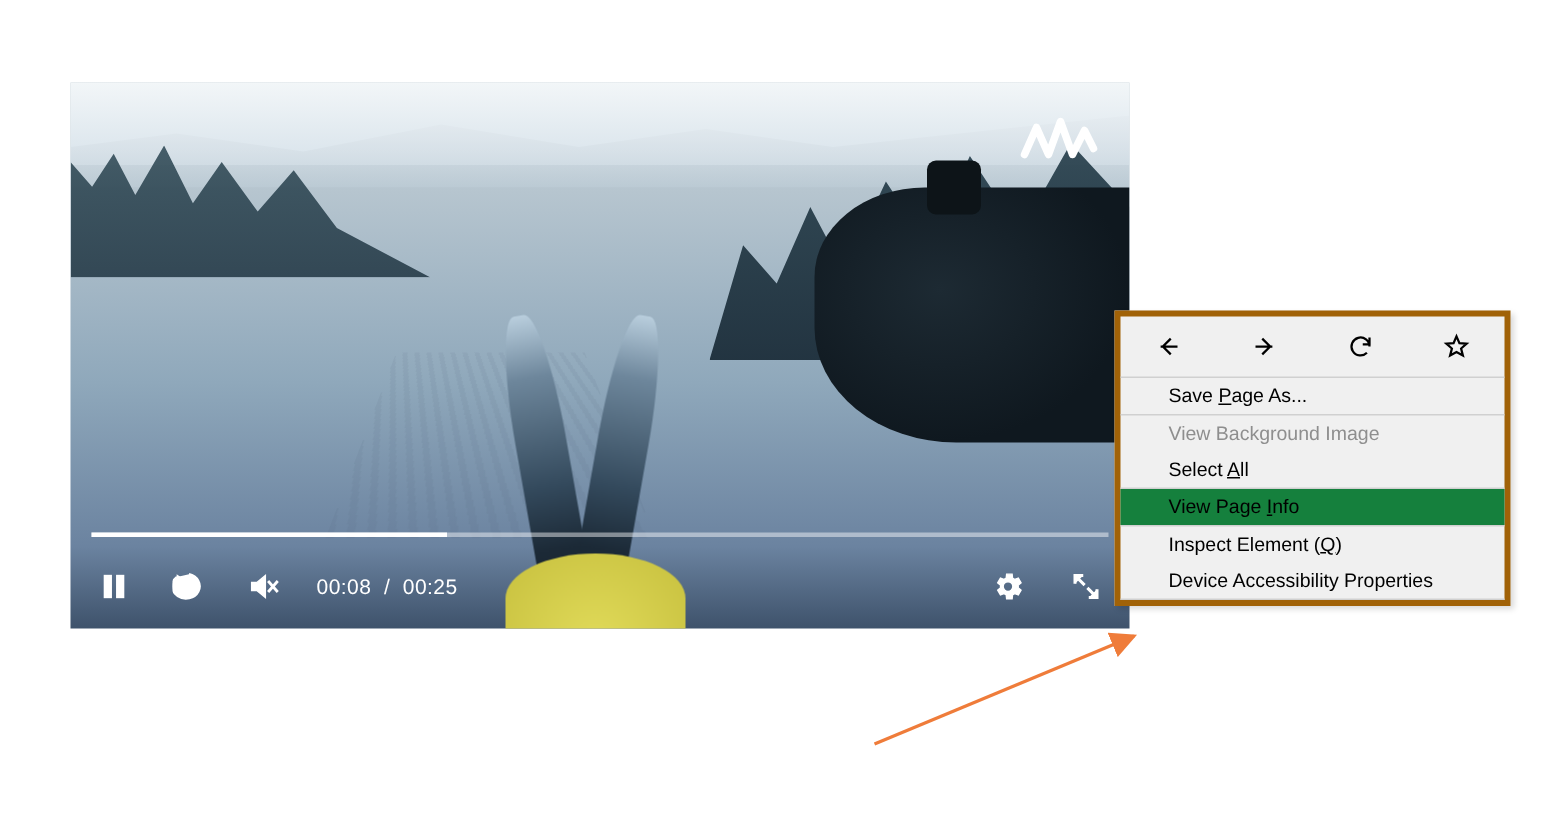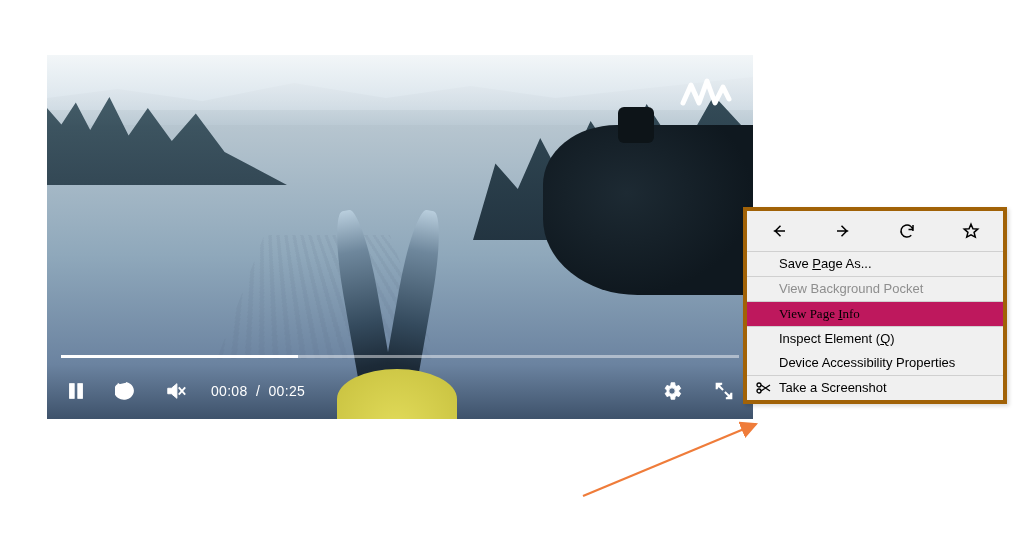--- a/index.html
+++ b/index.html
@@ -58,21 +58,21 @@
   .ctx {
     position:absolute; left:743px; top:207px; width:256px;
     background:#f0f0f0; border:4px solid #a16207; box-shadow:2px 2px 4px rgba(0,0,0,.15);
     font-size:13px; color:#000;
   }
   .nav-row { display:flex; justify-content:space-around; align-items:center; height:40px; }
   .nav-btn { width:24px; height:24px; display:flex; align-items:center; justify-content:center; cursor:pointer; }
   .nav-btn svg { width:18px; height:18px; fill:none; stroke:#000; stroke-width:2; }
   .sep { height:1px; background:#d0d0d0; margin:0; }
   .mi { position:relative; height:24px; line-height:24px; padding:0 20px 0 32px; cursor:default; white-space:nowrap; }
-  .mi.hover { background:#be185d;font-family:Liberation Serif, serif; }
+  .mi.hover { background:#15803d; }
   .mi.disabled { color:#8e8e8e; }
   .mi.sub::after { content:""; position:absolute; right:10px; top:8px;
     border-left:5px solid #000; border-top:4px solid transparent; border-bottom:4px solid transparent; }
   .mi u { text-decoration:underline; }
   .mi .ico { position:absolute; left:8px; top:4px; width:16px; height:16px; }
 
   
   .arrow { position:absolute; left:578px; top:414px; }
   .arrow svg { width:190px; height:90px; }
 </style>
@@ -163,32 +163,28 @@
       <div class="nav-btn">
         <svg viewBox="0 0 24 24">
             <path d="M12 3l2.6 6 6.4.5-4.9 4.3 1.6 6.3L12 17l-5.7 3.1 1.6-6.3L3 9.5l6.4-.5z"></path>
           </svg>
       </div>
     </div>
     <div class="sep"></div>
     <div id="ctx-items">
         <div class="mi">Save <u>P</u>age As...</div>
         <div class="sep"></div>
-        <div class="mi disabled">View Background Pocket</div>
+        <div class="mi disabled">View Background Image</div>
+        <div class="mi">Select <u>A</u>ll</div>
         <div class="sep"></div>
         <div class="mi hover">View Page <u>I</u>nfo</div>
         <div class="sep"></div>
         <div class="mi">Inspect Element (<u>Q</u>)</div>
         <div class="mi">Device Accessibility Properties</div>
         <div class="sep"></div>
-        <div class="mi"><span class="ico"><svg viewBox="0 0 16 16" fill="none" stroke="#000" stroke-width="1.3">
-              <circle cx="4" cy="5" r="2"></circle>
-              <circle cx="4" cy="11" r="2"></circle>
-              <path d="M6 5 L15 11 M6 11 L15 5"></path>
-            </svg></span>Take a Screenshot</div>
       </div>
   </div>
 
   <div class="arrow">
     <svg viewBox="0 0 190 90">
       <defs>
           <marker id="ah" markerWidth="8" markerHeight="8" refX="7" refY="4" orient="auto">
         <path d="M0 0 L8 4 L0 8 Z" fill="#ef7c3a"></path>
           </marker>
         </defs>

